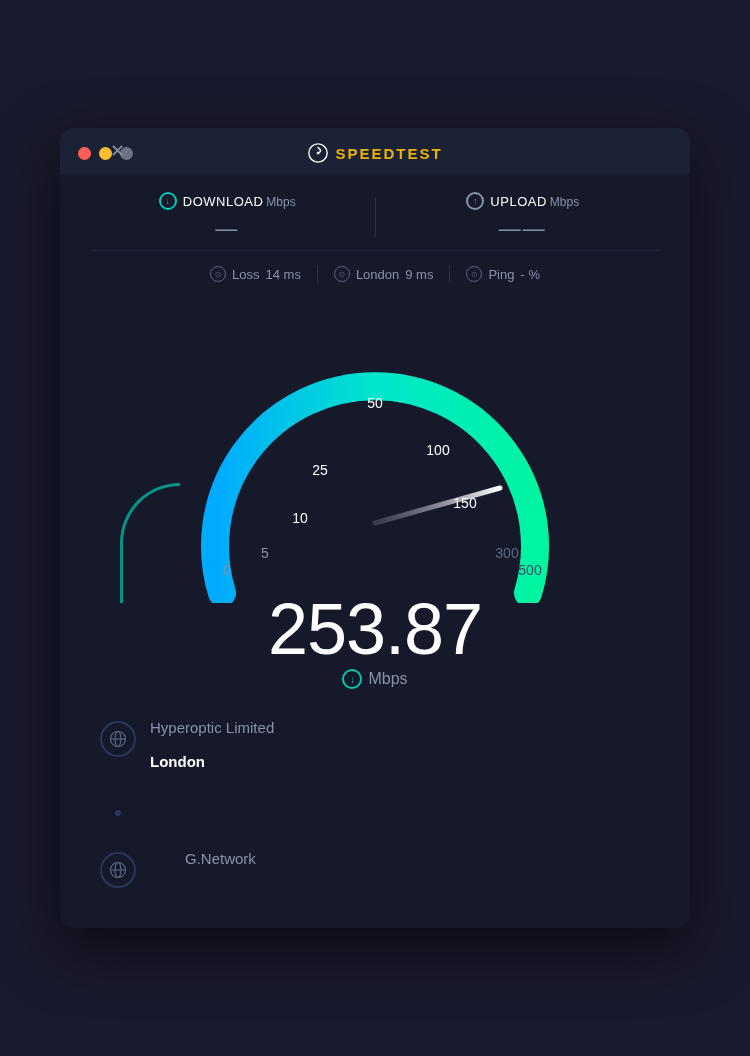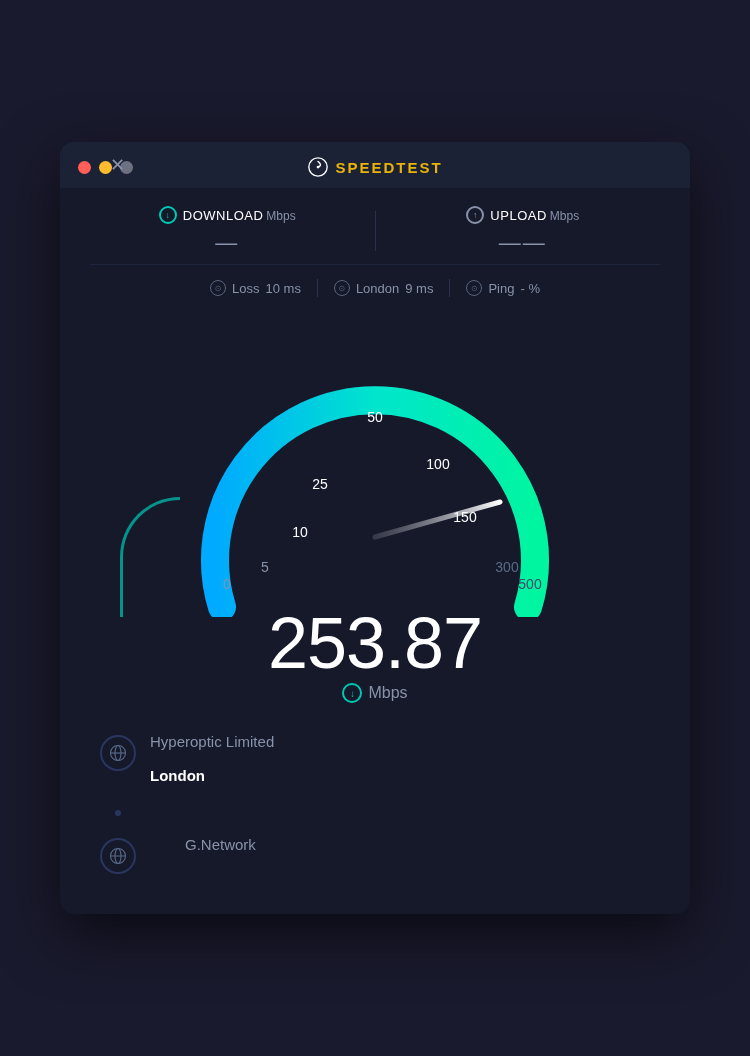--- a/index.html
+++ b/index.html
@@ -248,21 +248,21 @@
       font-size: 16px;
       color: #8892aa;
       font-weight: 400;
     }
 
     
     .info-section {
       padding: 20px 10px 10px;
       display: flex;
       flex-direction: column;
-      gap: 20px;
+      gap: 34px;
     }
 
     .info-row {
       display: flex;
       align-items: flex-start;
       gap: 14px;
     }
 
     .info-globe-icon {
       width: 36px;
@@ -374,21 +374,21 @@
           </div>
         </div>
         <div class="speed-value-display">——</div>
       </div>
     </div>
 
     <div class="stats-row">
       <div class="stat-item">
         <div class="stat-icon">⊙</div>
         <span>Loss</span>
-        <span>10 ms</span>
+        <span>14 ms</span>
       </div>
       <div class="stat-separator"></div>
       <div class="stat-item">
         <div class="stat-icon">⊙</div>
         <span>London</span>
         <span>9 ms</span>
       </div>
       <div class="stat-separator"></div>
       <div class="stat-item">
         <div class="stat-icon">⊙</div>

